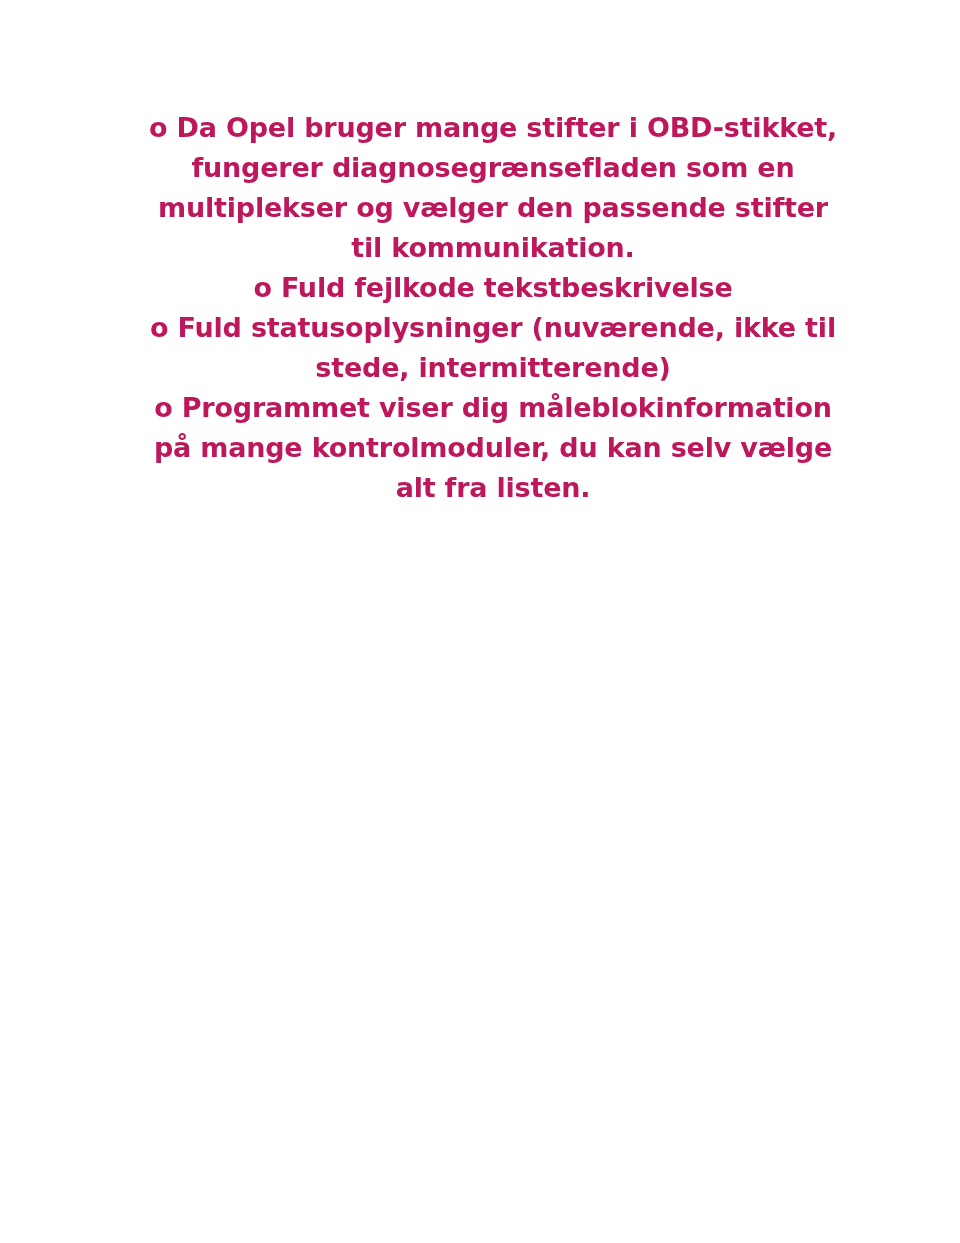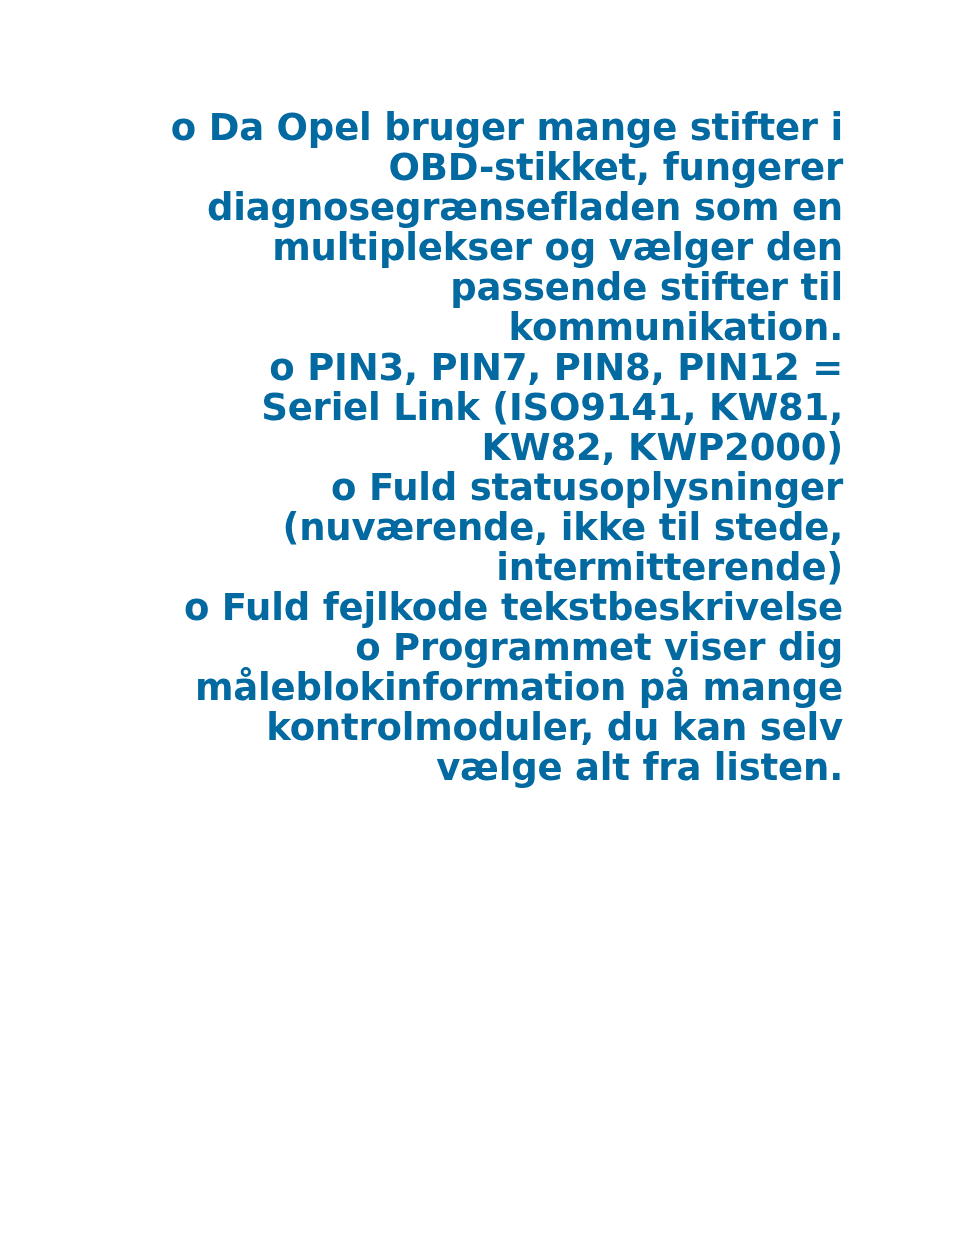--- a/index.html
+++ b/index.html
@@ -25,34 +25,33 @@
   .doc-body {
     position: absolute;
     left: 143px;
     top: 108px;
     width: 700px;
   }
   .para {
     margin: 0;
     padding: 0;
     font-weight: 700;
-    font-size: 37px;
+    font-size: 27px;
     line-height: 40px;
     letter-spacing: -0.2px;
-    color: #0369a1;
+    color: #be185d;
     white-space: pre-wrap;
     word-break: normal;
     overflow-wrap: break-word;
-    text-align: right;
+    text-align: center;
   }
 </style>
 </head>
 <body>
 
 <div class="page">
   <div class="doc-body">
     <p class="para">o Da Opel bruger mange stifter i OBD-stikket, fungerer diagnosegrænsefladen som en multiplekser og vælger den passende stifter til kommunikation.</p>
-    <p class="para">o PIN3, PIN7, PIN8, PIN12 = Seriel Link (ISO9141, KW81, KW82, KWP2000)</p>
+    <p class="para">o Fuld fejlkode tekstbeskrivelse</p>
     <p class="para">o Fuld statusoplysninger (nuværende, ikke til stede, intermitterende)</p>
-    <p class="para">o Fuld fejlkode tekstbeskrivelse</p>
     <p class="para">o Programmet viser dig måleblokinformation på mange kontrolmoduler, du kan selv vælge alt fra listen.</p>
   </div>
 </div>
 
 </body></html>

